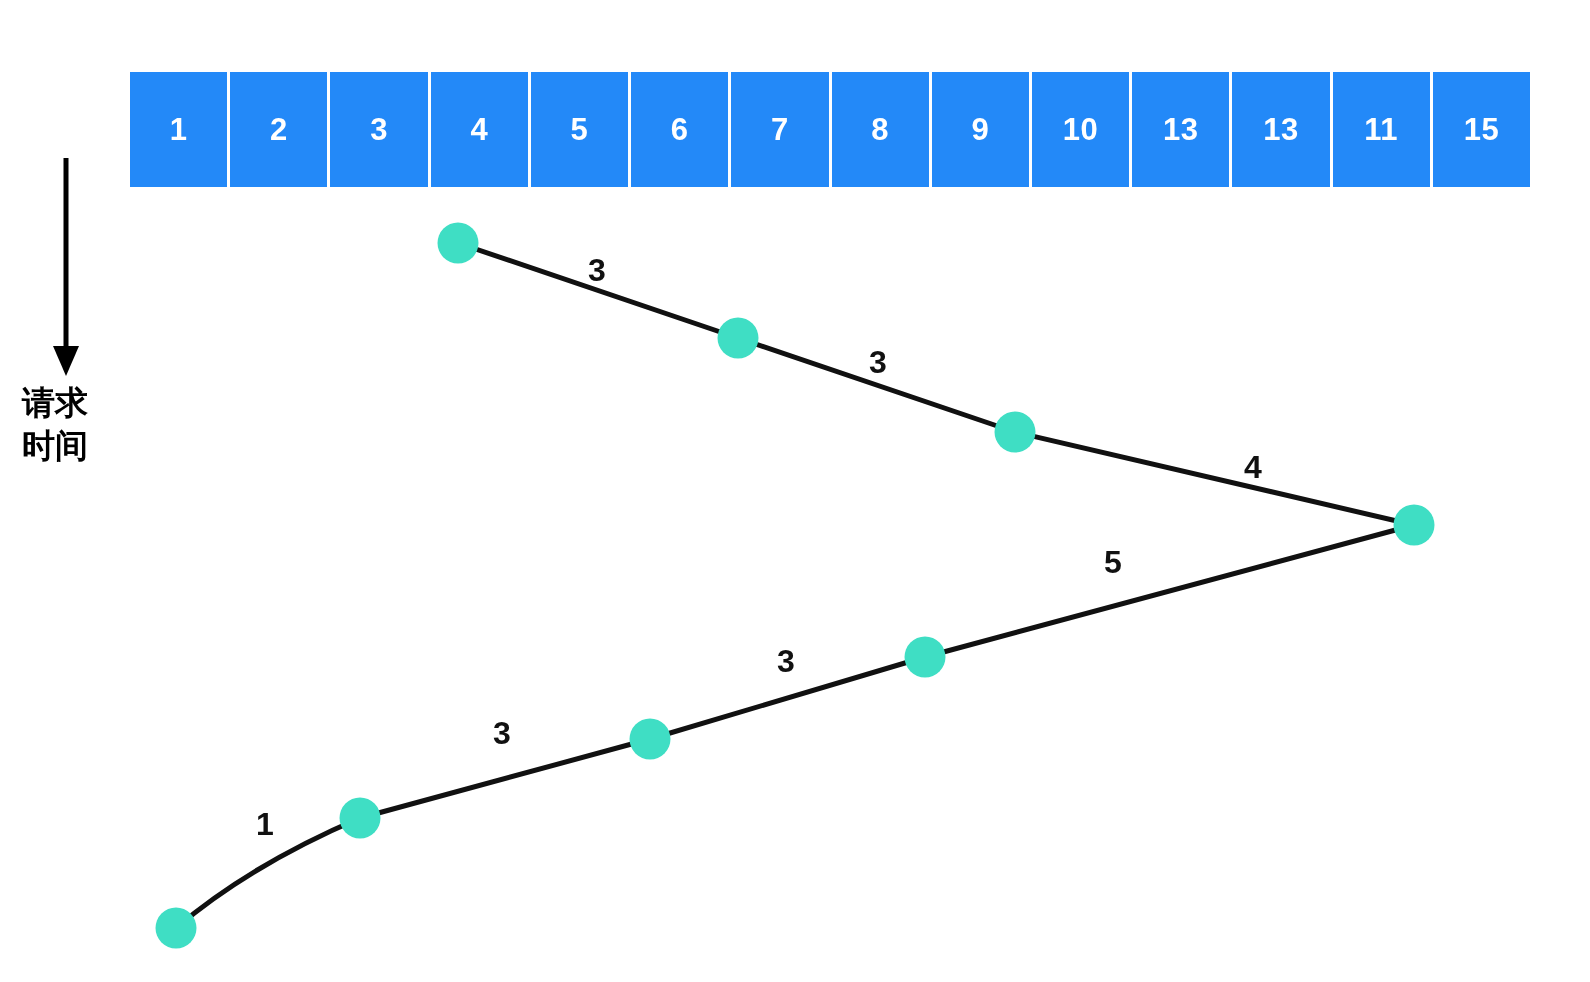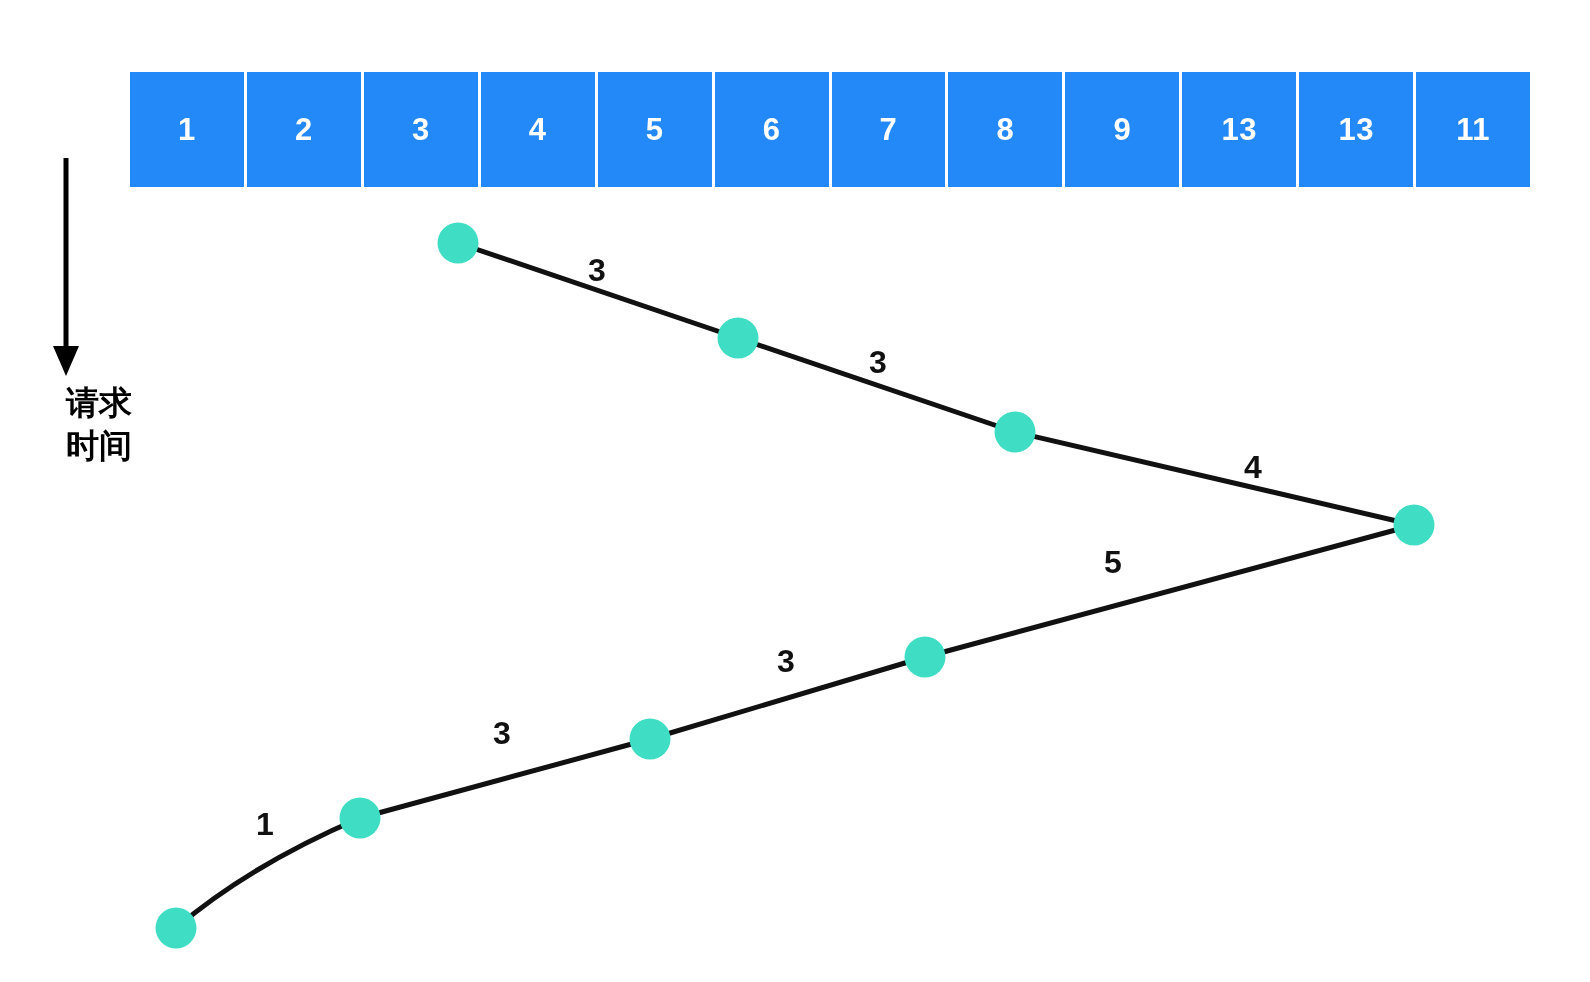--- a/index.html
+++ b/index.html
@@ -56,21 +56,21 @@
     left: 22px;
     top: 382px;
     width: 110px;
     font-size: 33px;
     font-weight: bold;
     line-height: 1.30;
     color: #000000;
     font-family: "DejaVu Sans", sans-serif;
     user-select: none;
   }
-  #axis-caption div { white-space: nowrap; text-align: right; }
+  #axis-caption div { white-space: nowrap; }
 
   
   #path-layer {
     position: absolute;
     left: 0;
     top: 0;
     width: 1590px;
     height: 982px;
     pointer-events: none;
   }
@@ -104,23 +104,25 @@
   <div id="cell-strip">
     <div class="cell">1</div>
     <div class="cell">2</div>
     <div class="cell">3</div>
     <div class="cell">4</div>
     <div class="cell">5</div>
     <div class="cell">6</div>
     <div class="cell">7</div>
     <div class="cell">8</div>
     <div class="cell">9</div>
+    <div class="cell">10</div>
     <div class="cell">13</div>
     <div class="cell">13</div>
     <div class="cell">11</div>
+    <div class="cell">15</div>
   </div>
 
   <svg id="axis-arrow" viewBox="0 0 52 222">
     <line x1="26" y1="0" x2="26" y2="196" stroke="#000000" stroke-width="5"></line>
     <polygon points="26,218 13,188 39,188" fill="#000000"></polygon>
   </svg>
 
   <div id="axis-caption">
     <div>请求</div>
     <div>时间</div>

